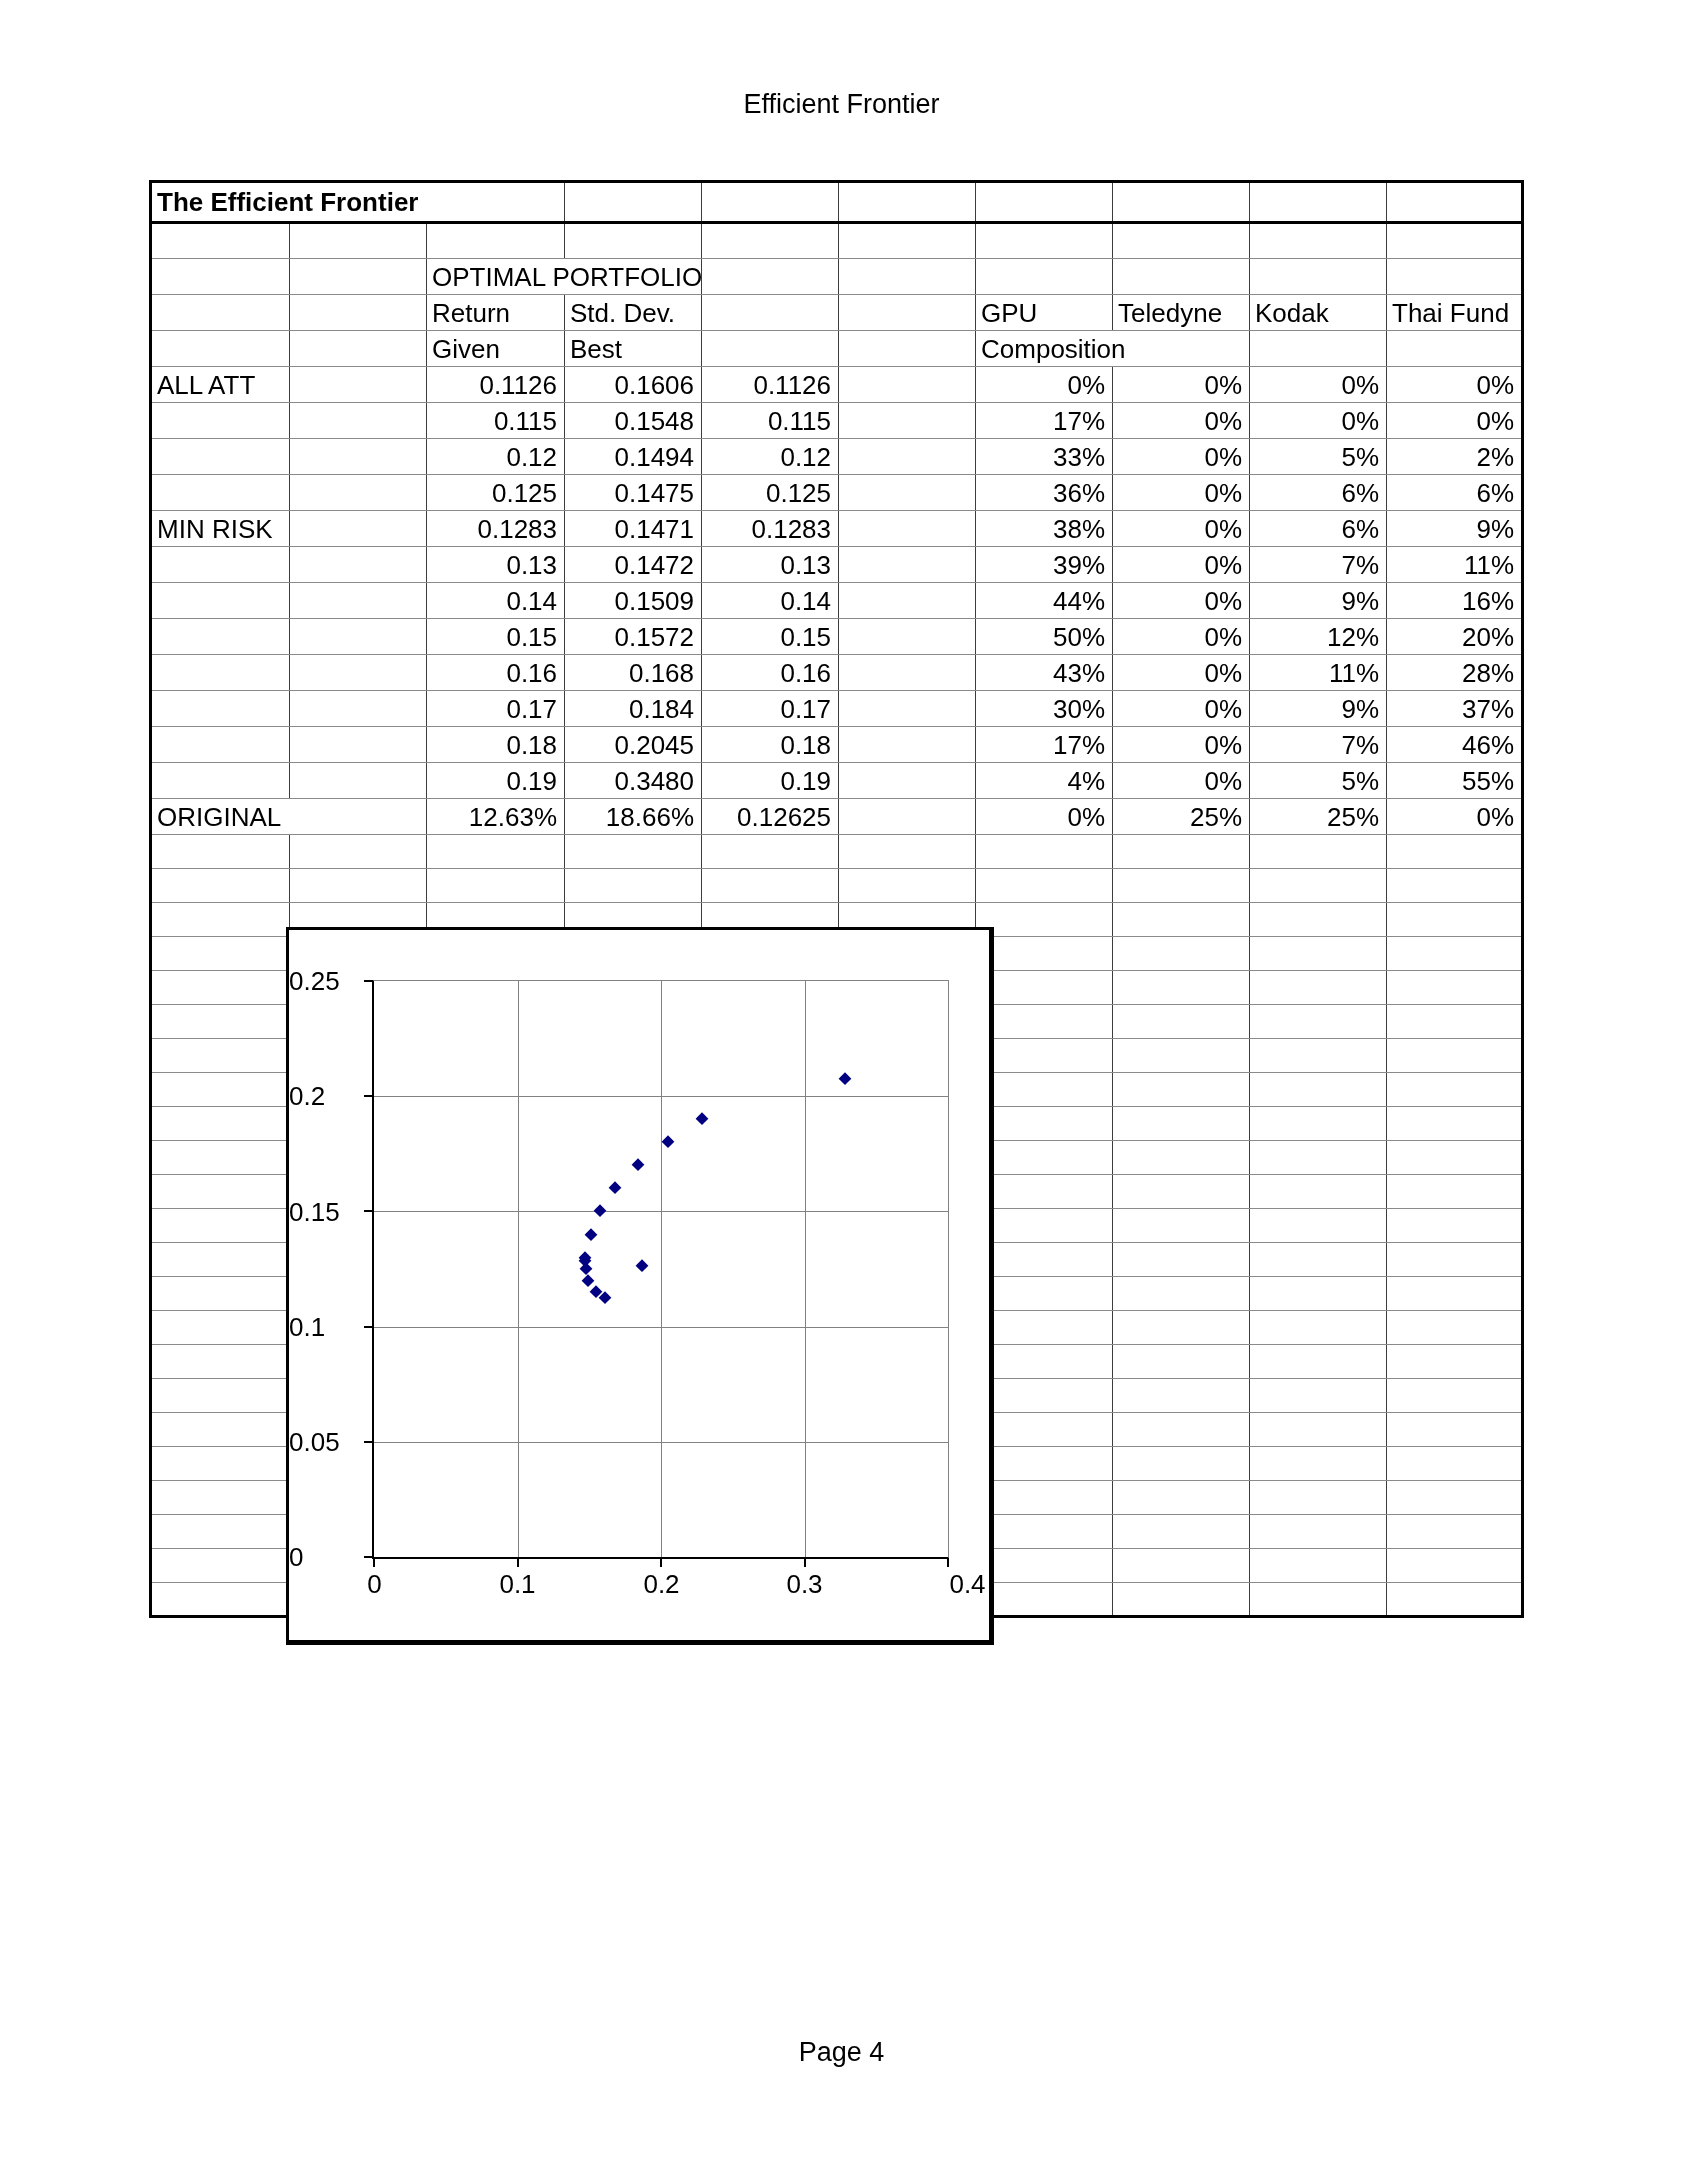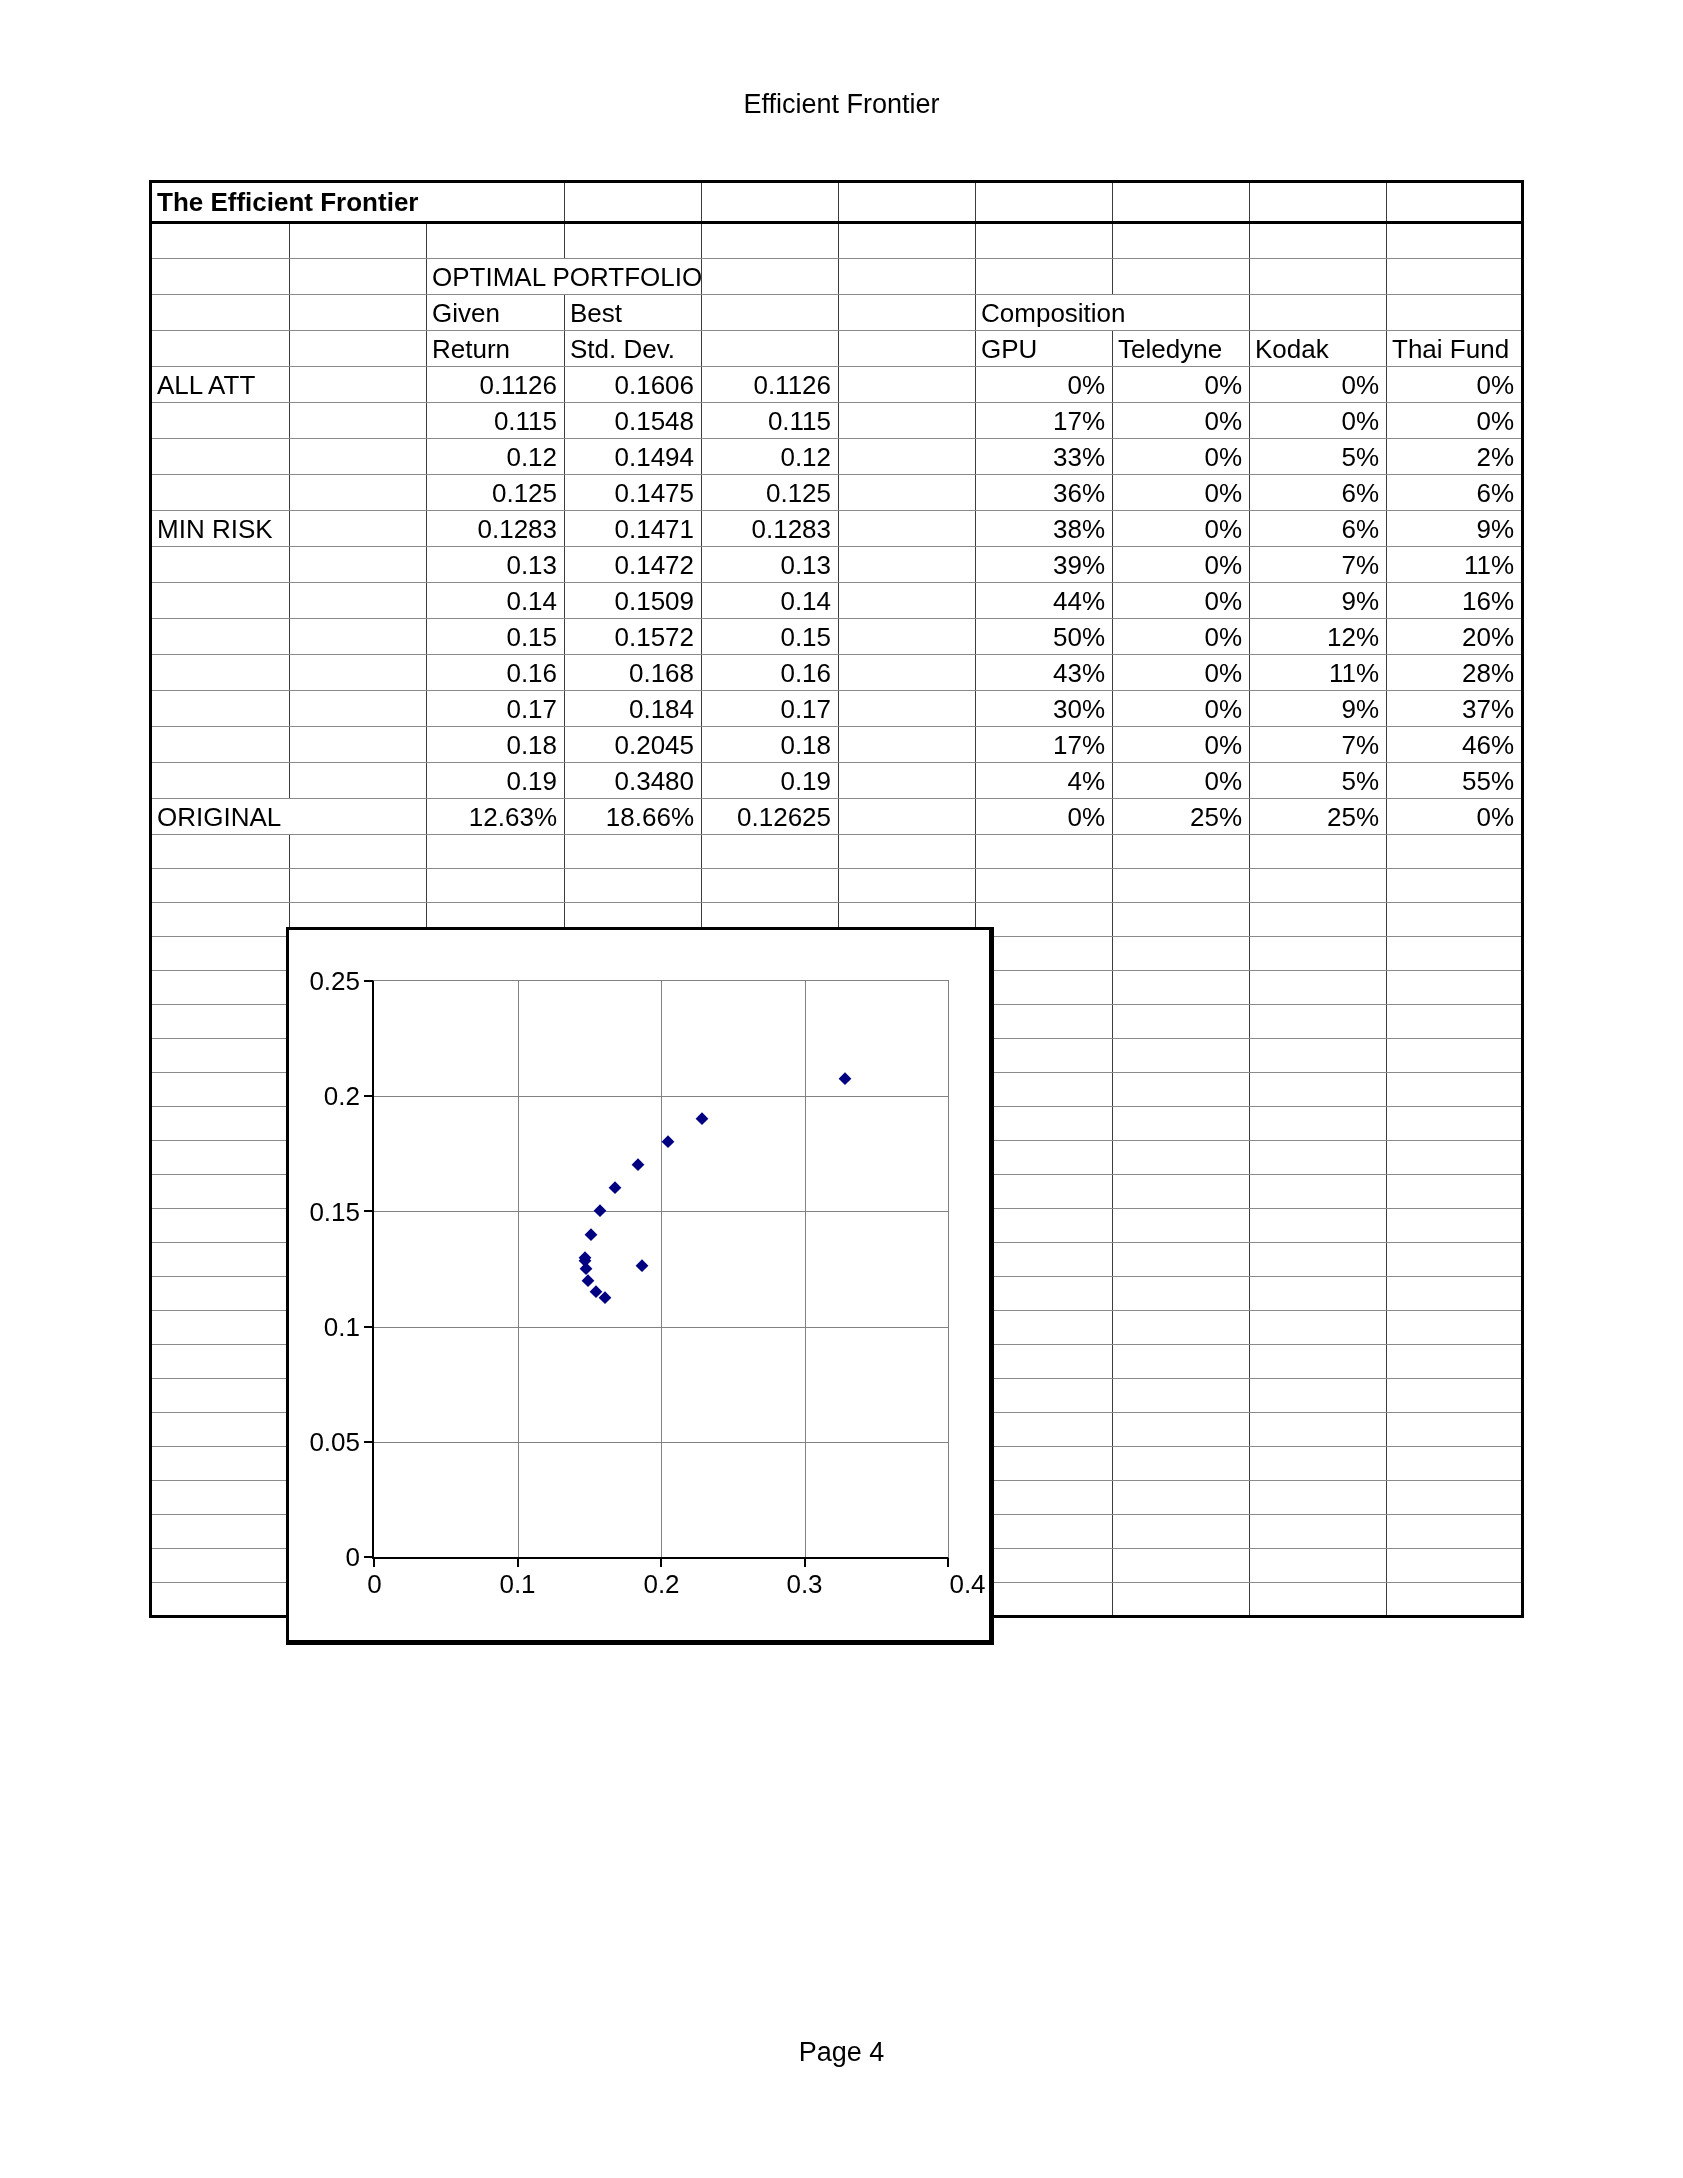--- a/index.html
+++ b/index.html
@@ -35,21 +35,21 @@
   }
   .plot{
     position:absolute;left:83px;top:50px;width:574px;height:576px;
     border-left:2px solid #000;border-bottom:2px solid #000;
     border-top:1px solid #828282;border-right:1px solid #828282;
   }
   .gridline-h{position:absolute;left:0;width:574px;height:1px;background:#828282;}
   .gridline-v{position:absolute;top:0;height:576px;width:1px;background:#828282;}
   .tick-y{position:absolute;left:-10px;width:9px;height:2px;background:#000;}
   .tick-x{position:absolute;top:577px;height:9px;width:2px;background:#000;}
-  .ylab{position:absolute;left:-85px;width:71px;text-align:right;font-size:26px;line-height:26px;}
+  .ylab{position:absolute;left:-85px;width:71px;font-size:26px;line-height:26px;}
   .xlab{position:absolute;width:103px;text-align:center;font-size:26px;line-height:26px;top:590px;}
   .pt{position:absolute;width:9.4px;height:9.4px;background:#000080;
     transform:translate(-50%,-50%) rotate(45deg);}
 </style>
 </head>
 <body>
 
 <div class="doc-header">Efficient Frontier</div>
 
 <table class="sheet">
@@ -95,39 +95,39 @@
         <td></td>
         <td></td>
         <td></td>
         <td></td>
         <td></td>
         <td></td>
       </tr>
       <tr style="height: 36px;">
         <td></td>
         <td></td>
-        <td class="hdr">Given</td>
-        <td class="hdr">Best</td>
-        <td></td>
-        <td></td>
-        <td class="hdr" colspan="2">Composition</td>
-        <td></td>
-        <td></td>
-      </tr>
-      <tr style="height: 36px;">
-        <td></td>
-        <td></td>
         <td class="hdr">Return</td>
         <td class="hdr">Std. Dev.</td>
         <td></td>
         <td></td>
         <td class="hdr">GPU</td>
         <td class="hdr">Teledyne</td>
         <td class="hdr">Kodak</td>
         <td class="hdr">Thai Fund</td>
+      </tr>
+      <tr style="height: 36px;">
+        <td></td>
+        <td></td>
+        <td class="hdr">Given</td>
+        <td class="hdr">Best</td>
+        <td></td>
+        <td></td>
+        <td class="hdr" colspan="2">Composition</td>
+        <td></td>
+        <td></td>
       </tr>
       <tr style="height: 36px;">
         <td class="lbl" colspan="1">ALL ATT</td>
         <td></td>
         <td class="num">0.1126</td>
         <td class="num">0.1606</td>
         <td class="num">0.1126</td>
         <td></td>
         <td class="num">0%</td>
         <td class="num">0%</td>

